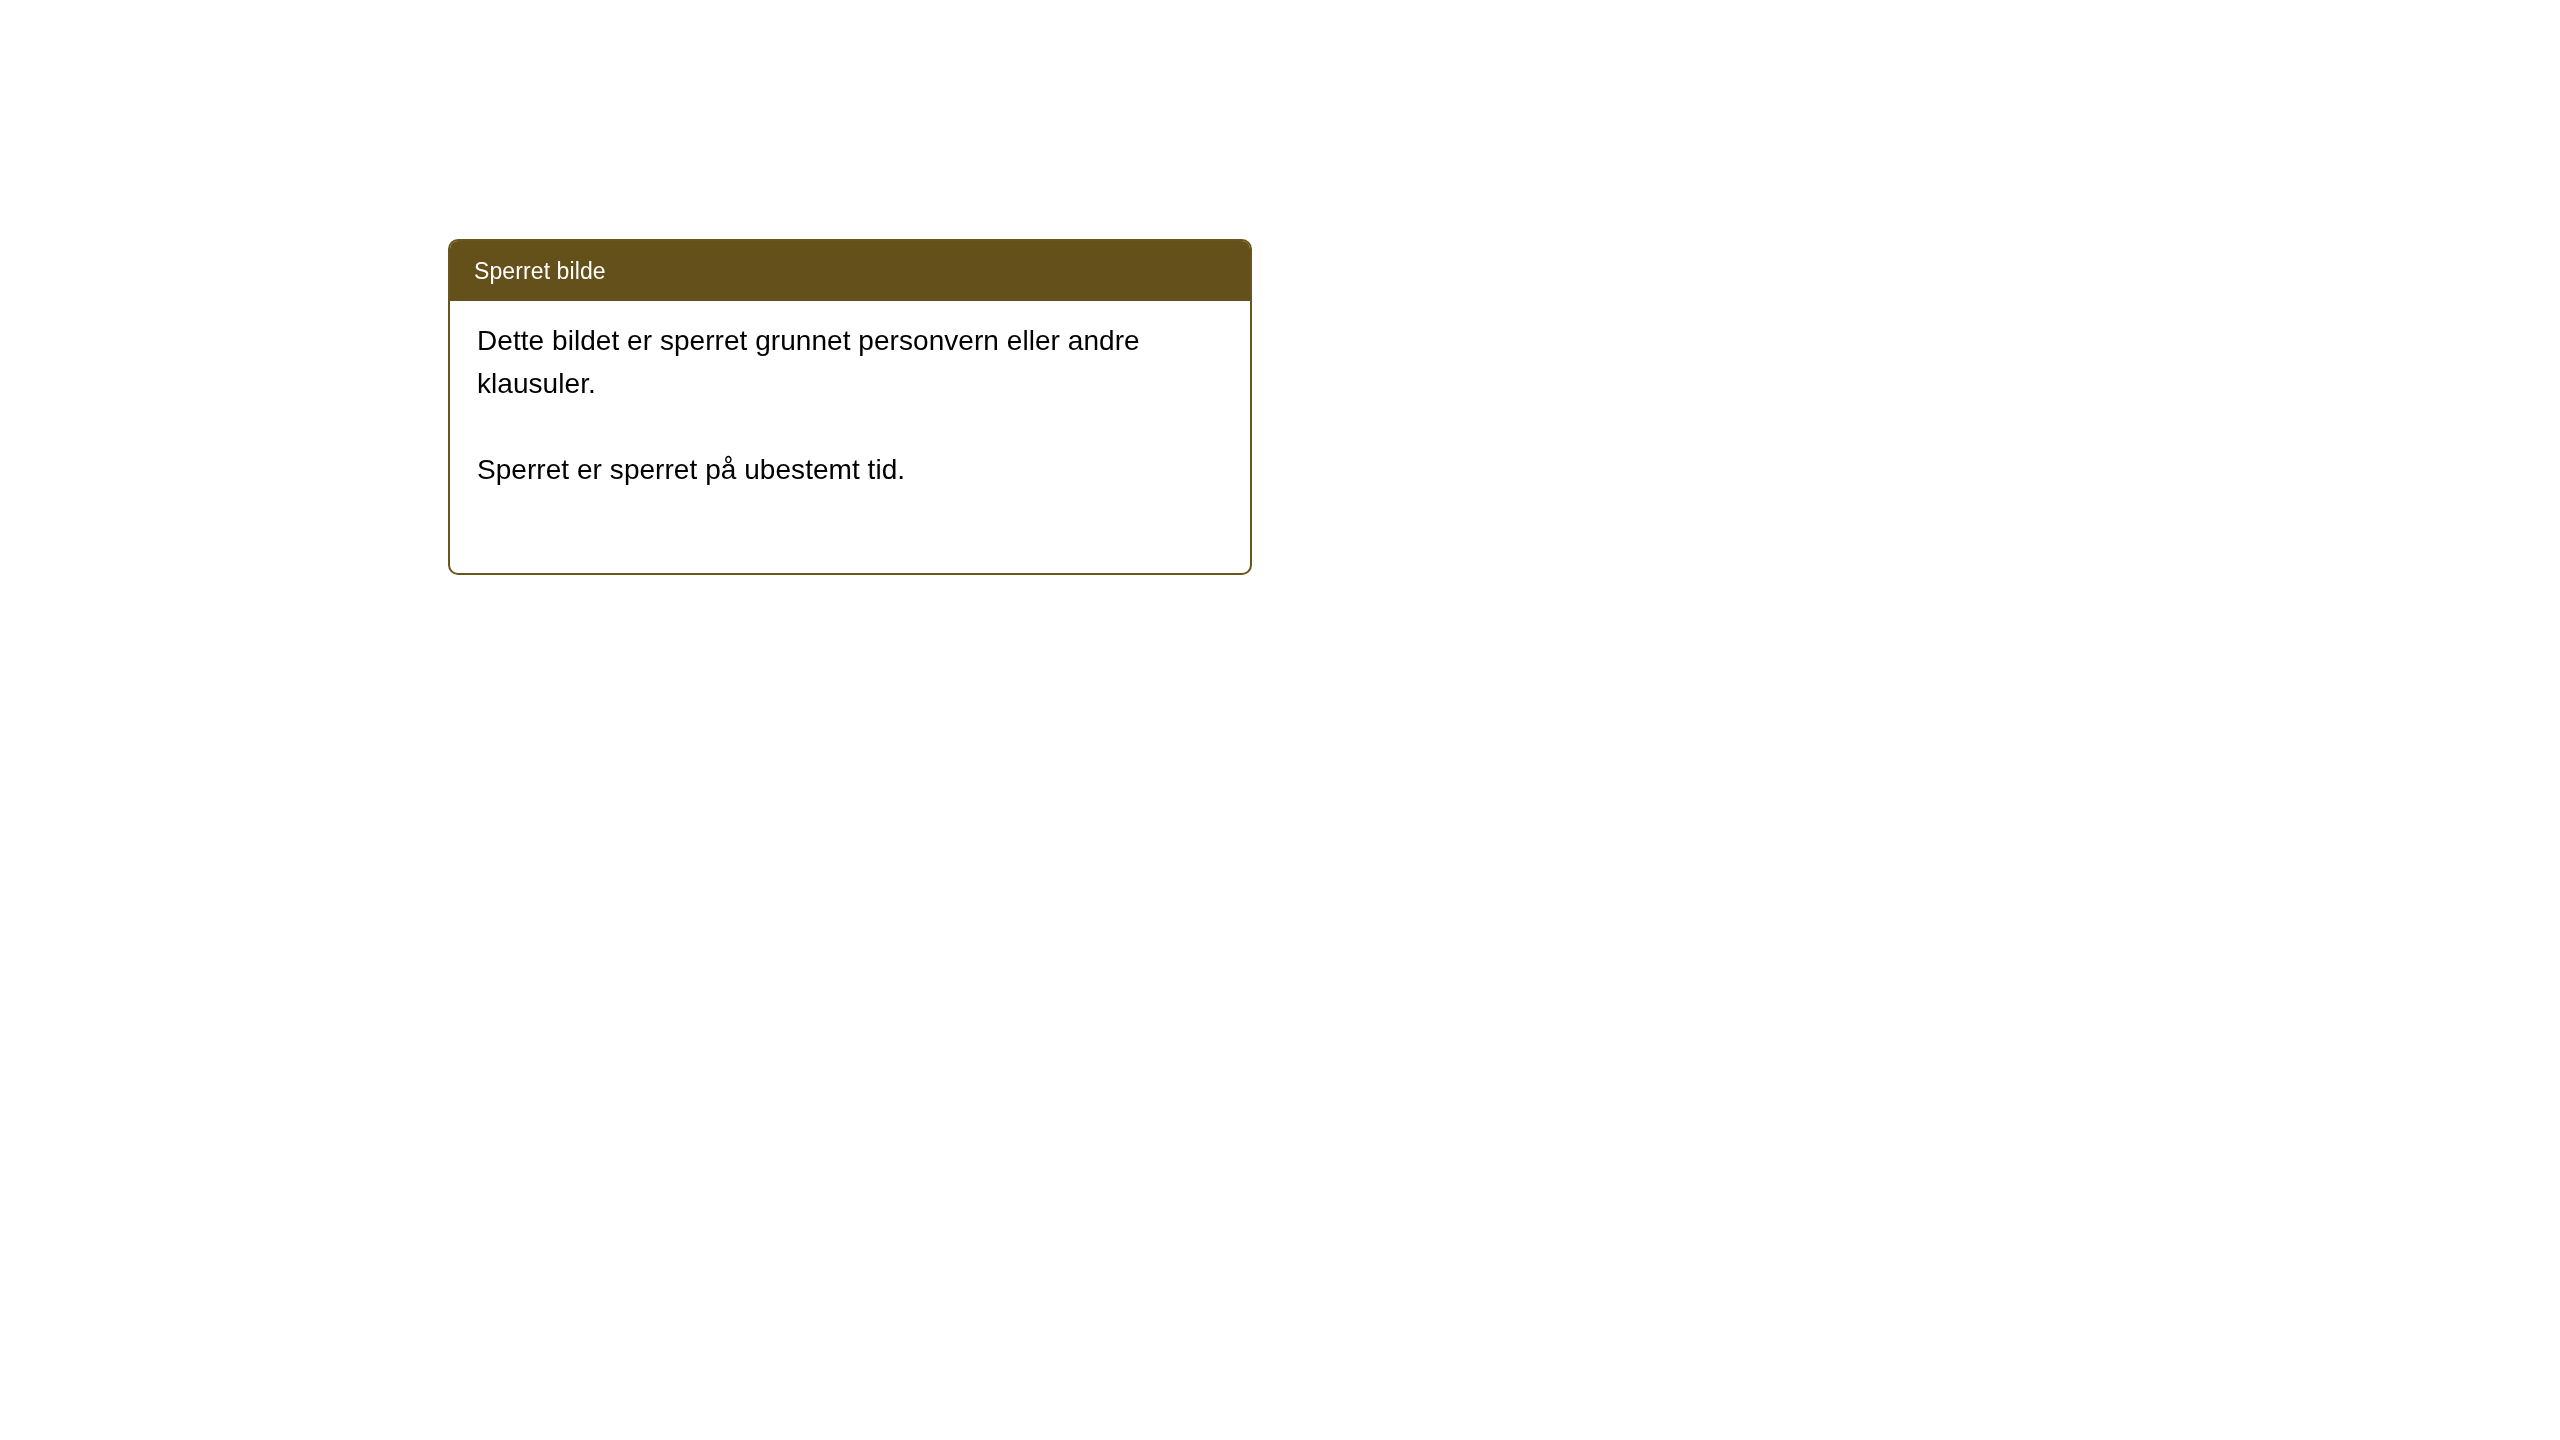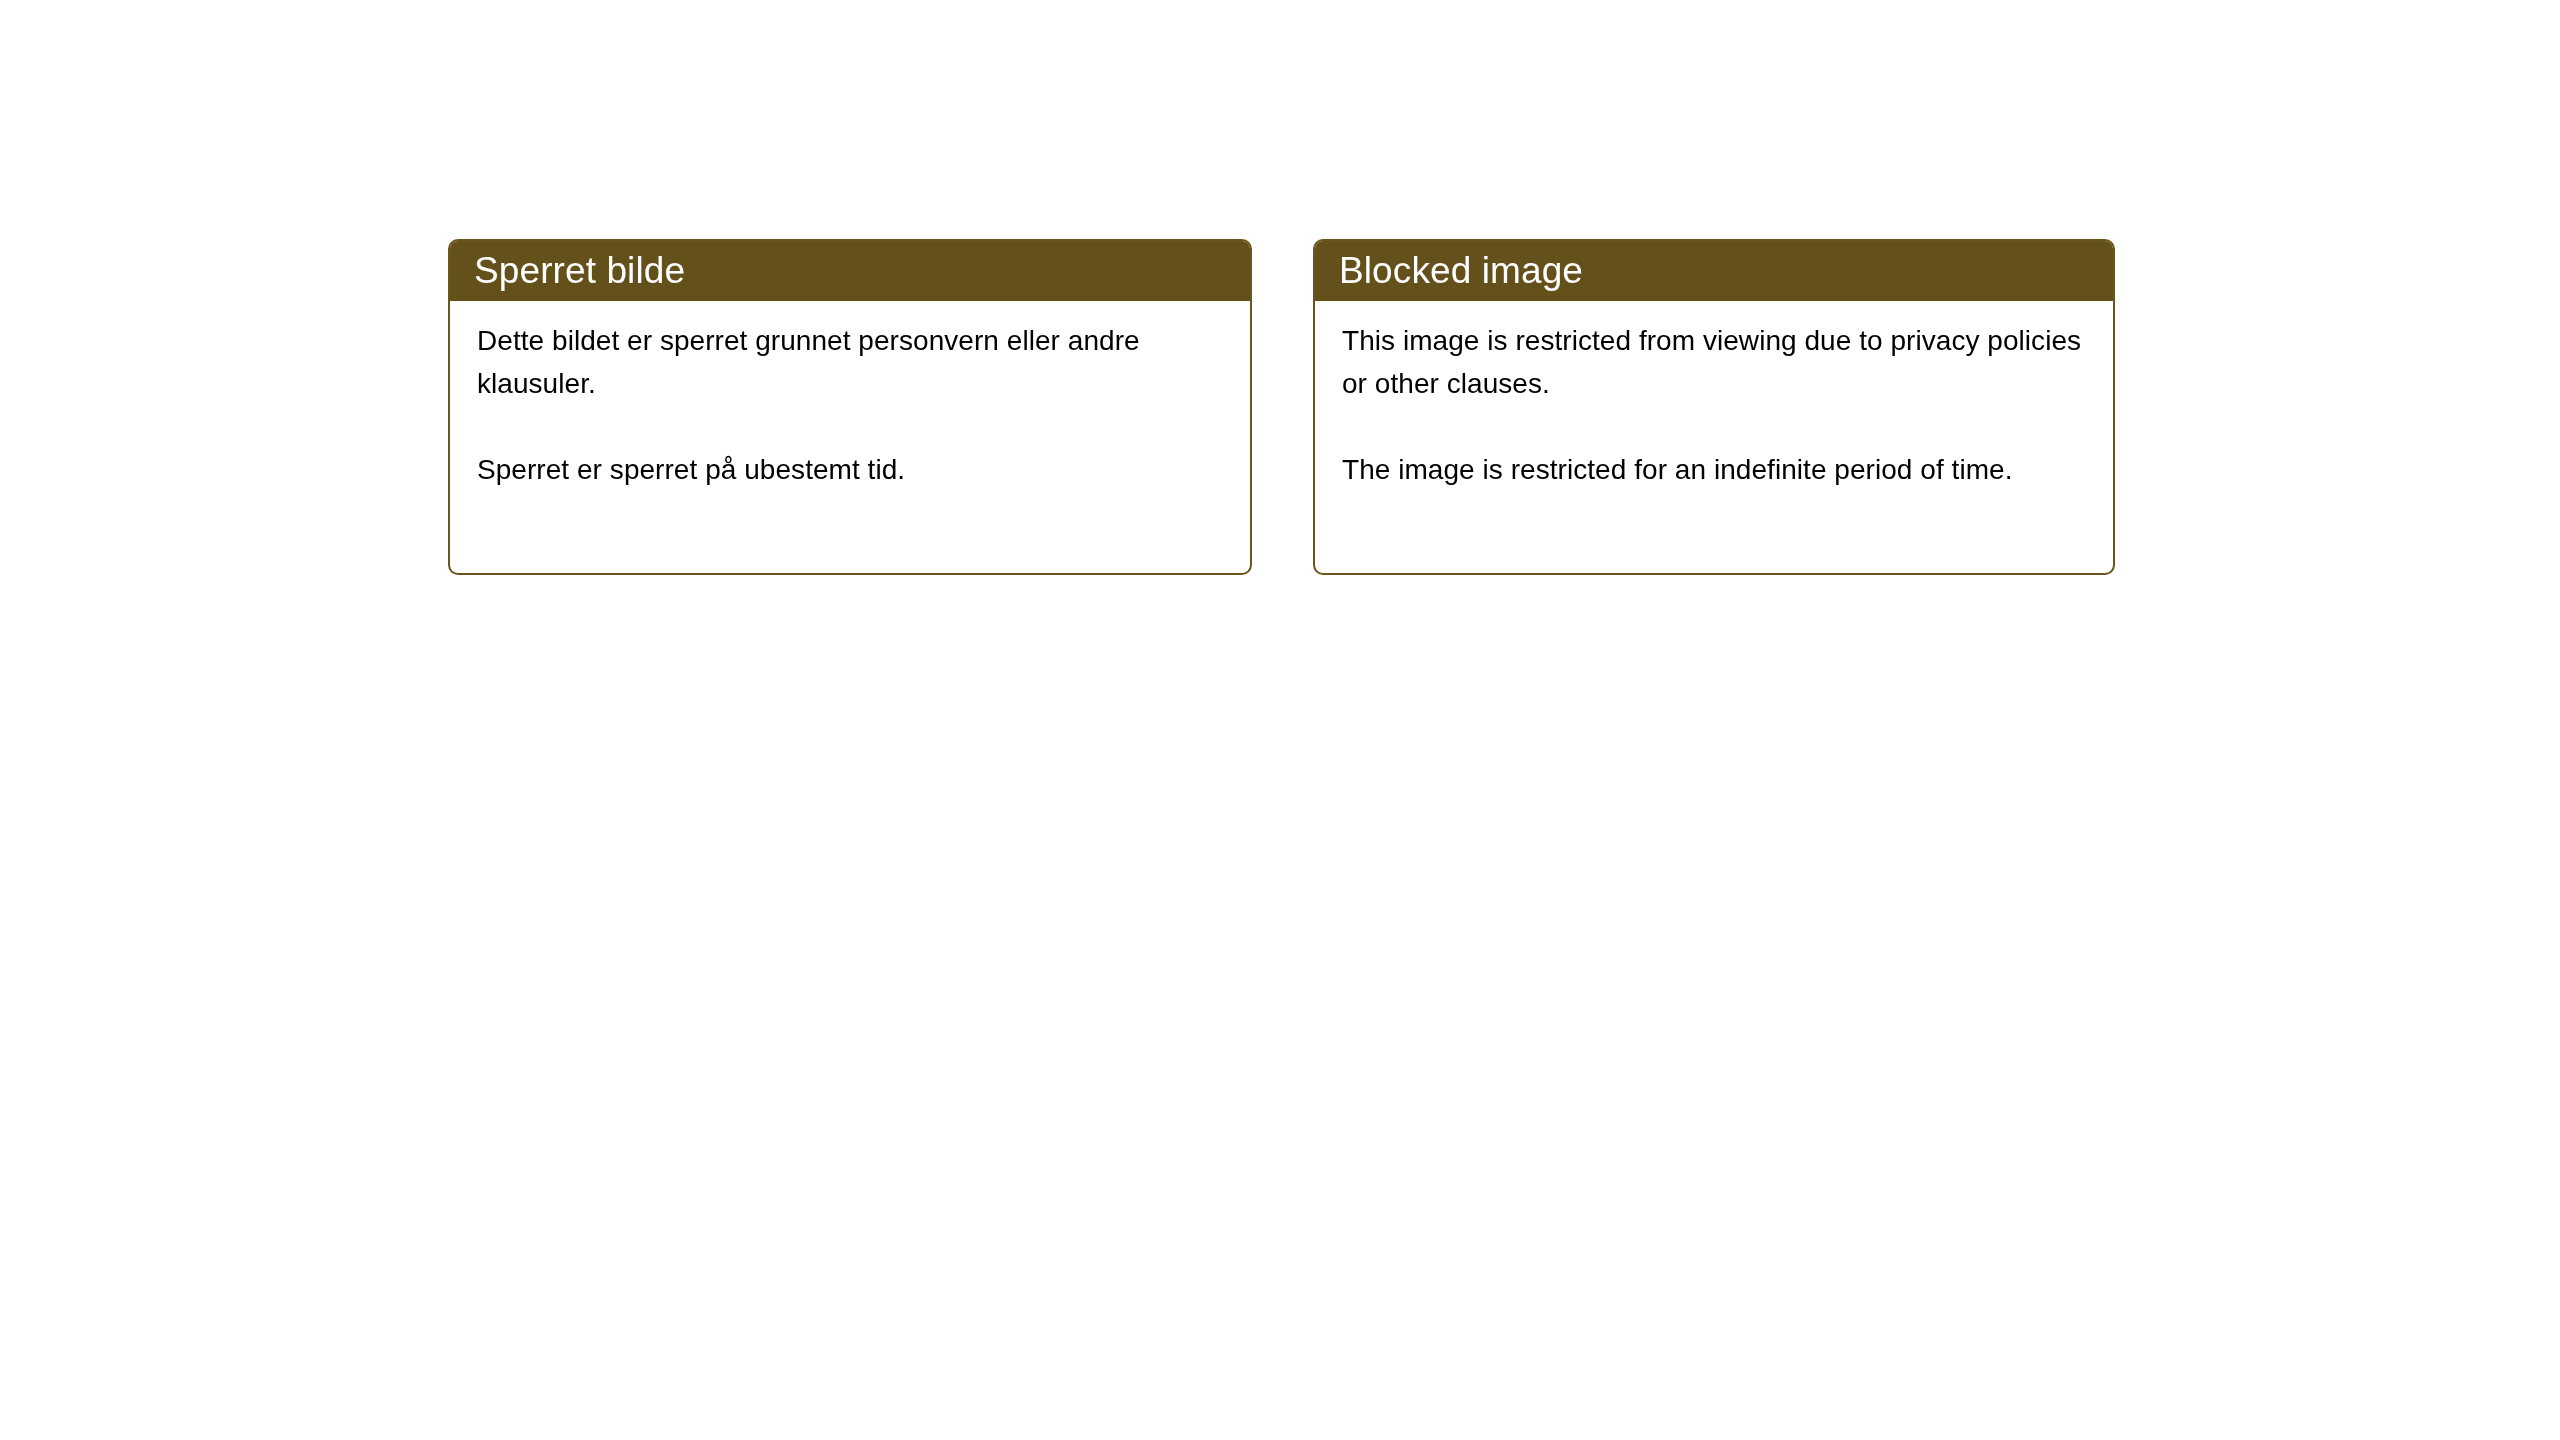--- a/index.html
+++ b/index.html
@@ -50,21 +50,21 @@
     height: 61px;
     background: #63501a;
     display: flex;
     align-items: center;
     padding: 0 0 0 25px;
     margin: -1px -1px 0 -1px;
   }
 
   .notice-header-title {
     color: #ffffff;
-    font-size: 37px;
+    font-size: 23px;
     line-height: 36px;
     font-weight: 400;
     letter-spacing: 0.1px;
     white-space: nowrap;
   }
 
   .notice-body {
     box-sizing: border-box;
     padding: 18px 22px 0 27px;
     background: #ffffff;
@@ -91,23 +91,14 @@
   <div class="notice-card card-no">
     <div class="notice-header">
       <span class="notice-header-title">Sperret bilde</span>
     </div>
     <div class="notice-body">
       <p class="notice-paragraph">Dette bildet er sperret grunnet personvern eller andre klausuler.</p>
       <p class="notice-paragraph">Sperret er sperret på ubestemt tid.</p>
     </div>
   </div>
 
-  <div class="notice-card card-en">
-    <div class="notice-header">
-      <span class="notice-header-title">Blocked image</span>
-    </div>
-    <div class="notice-body">
-      <p class="notice-paragraph">This image is restricted from viewing due to privacy policies or other clauses.</p>
-      <p class="notice-paragraph">The image is restricted for an indefinite period of time.</p>
-    </div>
-  </div>
 
 </div>
 
 </body></html>

